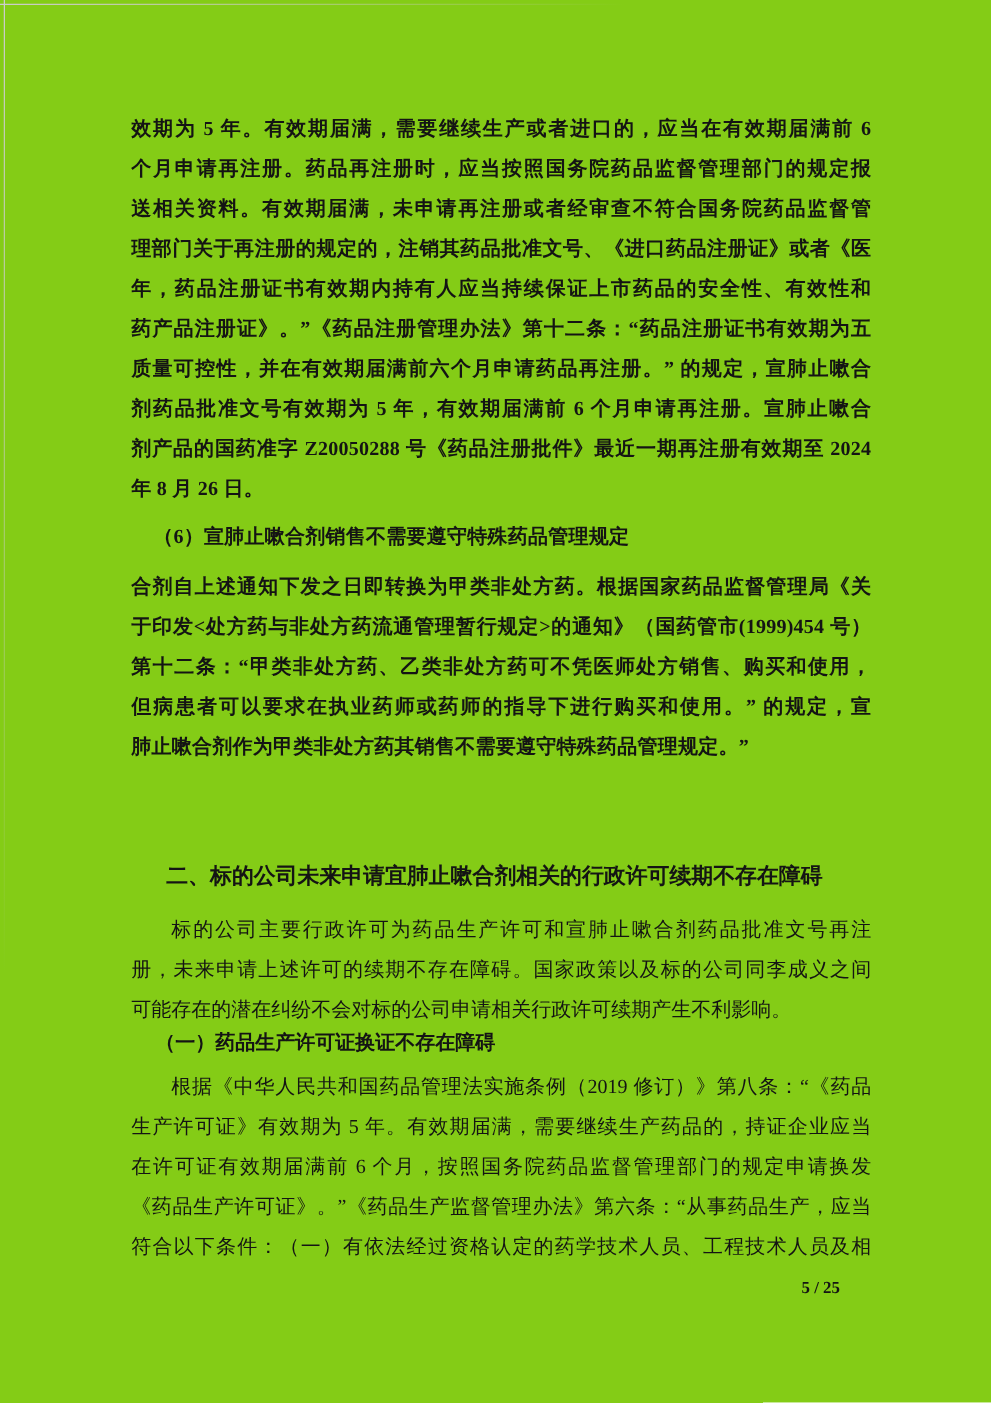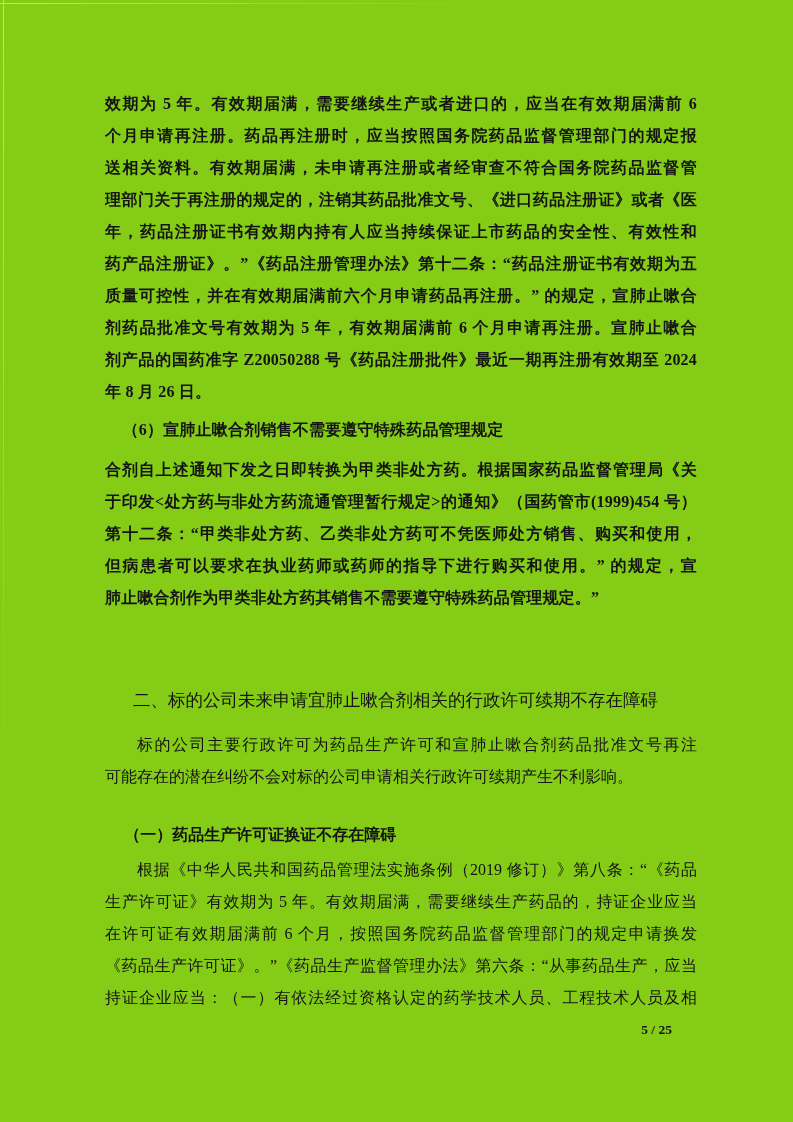--- a/index.html
+++ b/index.html
@@ -27,21 +27,21 @@
   .line {
     height: 32px;
     line-height: 32px;
     font-size: 16px;
     text-align: justify;
     text-align-last: justify;
     overflow: hidden;
   }
   .kai .line  { font-weight: 700; letter-spacing: 0.2px; }   
   .song .line { font-weight: 400; }                           
-  .hei .line  { font-family: "Liberation Sans", sans-serif; font-weight: 400; font-size: 17.5px; }
+  .hei .line  { font-family: "Liberation Sans", sans-serif; font-weight: 700; font-size: 17.5px; }
   .hei2 .line { font-family: Liberation Serif, serif; font-weight: 700; font-size: 16px; }
   .line.lastline { text-align-last: left; }
   .footer {
     position: absolute;
     top: 1021px;
     right: 121px;
     height: 18px;
     line-height: 18px;
     font-size: 13.5px;
     font-weight: 700;
@@ -76,27 +76,28 @@
         <div class="line">于印发&lt;处方药与非处方药流通管理暂行规定&gt;的通知》（国药管市(1999)454 号）</div>
         <div class="line">第十二条：“甲类非处方药、乙类非处方药可不凭医师处方销售、购买和使用，</div>
         <div class="line">但病患者可以要求在执业药师或药师的指导下进行购买和使用。” 的规定，宣</div>
         <div class="line lastline">肺止嗽合剂作为甲类非处方药其销售不需要遵守特殊药品管理规定。”</div>
       </div>
       <div class="block hei" style="top: 684px;">
         <div class="line lastline" style="text-indent: 1.6em;">二、标的公司未来申请宜肺止嗽合剂相关的行政许可续期不存在障碍</div>
       </div>
       <div class="block song" style="top: 729px;">
         <div class="line" style="text-indent: 2em;">标的公司主要行政许可为药品生产许可和宣肺止嗽合剂药品批准文号再注</div>
+        <div class="line">册，未来申请上述许可的续期不存在障碍。国家政策以及标的公司同李成义之间</div>
         <div class="line lastline">可能存在的潜在纠纷不会对标的公司申请相关行政许可续期产生不利影响。</div>
       </div>
       <div class="block hei2" style="top: 819px;">
         <div class="line lastline" style="text-indent: 1.2em;">（一）药品生产许可证换证不存在障碍</div>
       </div>
       <div class="block song" style="top: 854px;">
         <div class="line" style="text-indent: 2em;">根据《中华人民共和国药品管理法实施条例（2019 修订）》第八条：“《药品</div>
         <div class="line">生产许可证》有效期为 5 年。有效期届满，需要继续生产药品的，持证企业应当</div>
         <div class="line">在许可证有效期届满前 6 个月，按照国务院药品监督管理部门的规定申请换发</div>
         <div class="line">《药品生产许可证》。”《药品生产监督管理办法》第六条：“从事药品生产，应当</div>
-        <div class="line">持证企业应当：（一）有依法经过资格认定的药学技术人员、工程技术人员及相</div>
+        <div class="line">符合以下条件：（一）有依法经过资格认定的药学技术人员、工程技术人员及相</div>
       </div>
     </main>
   <div class="footer">5 / 25</div>
 </div>
 
 </body></html>

